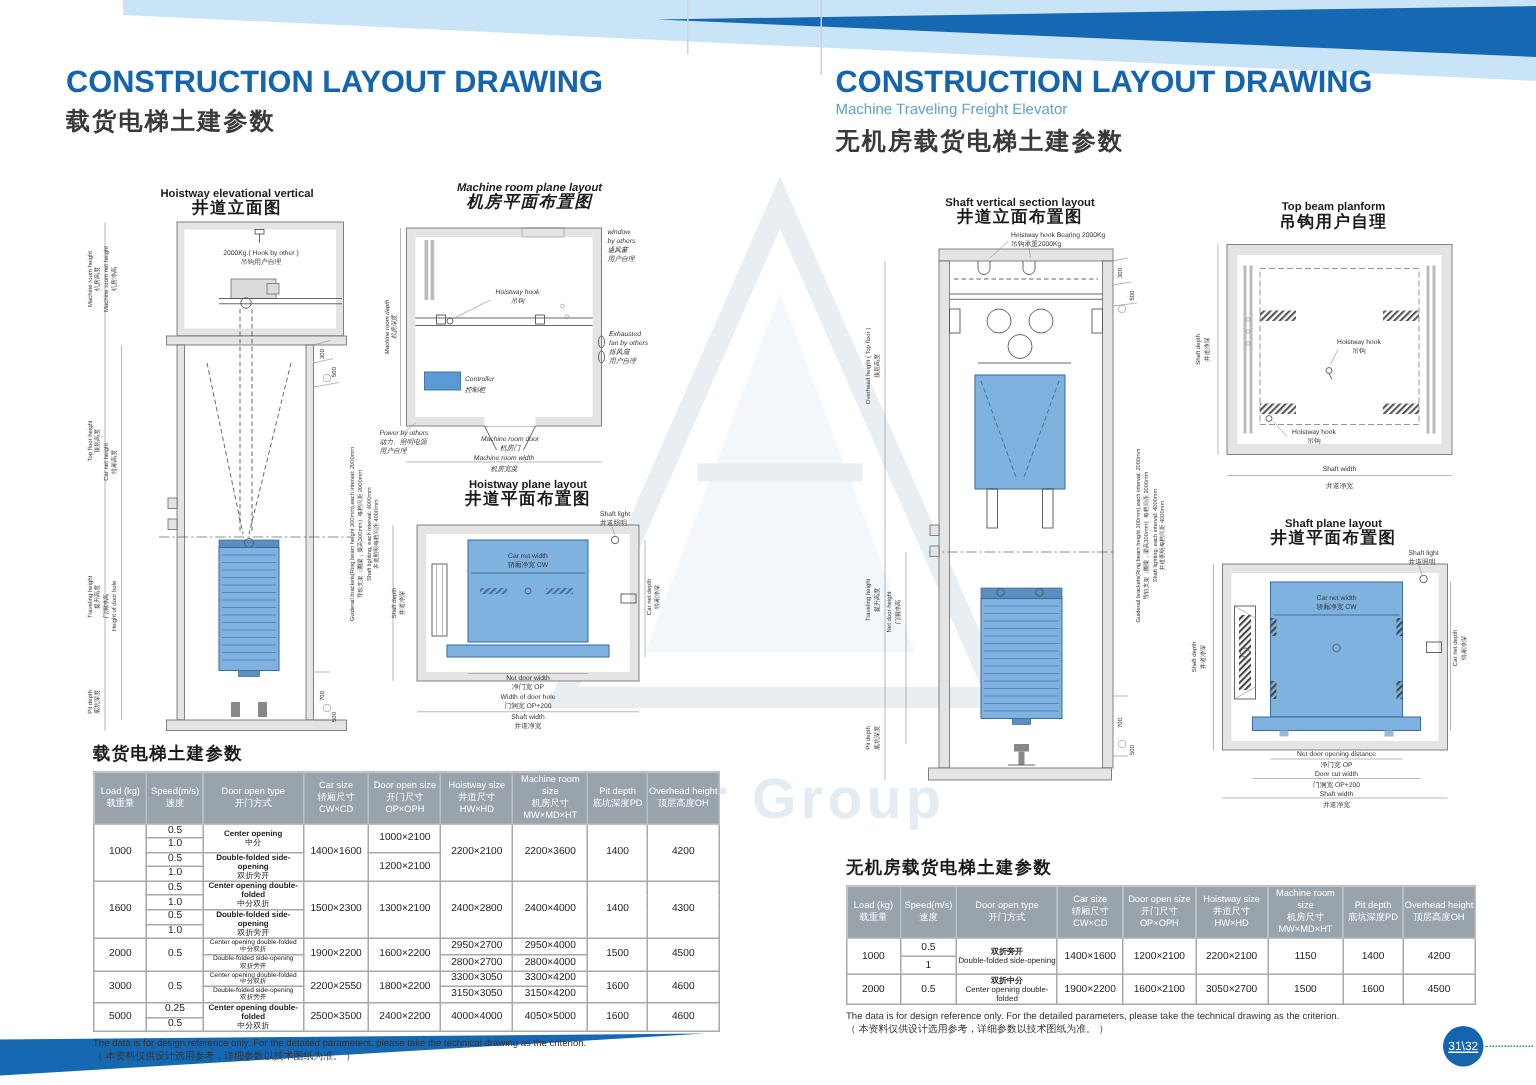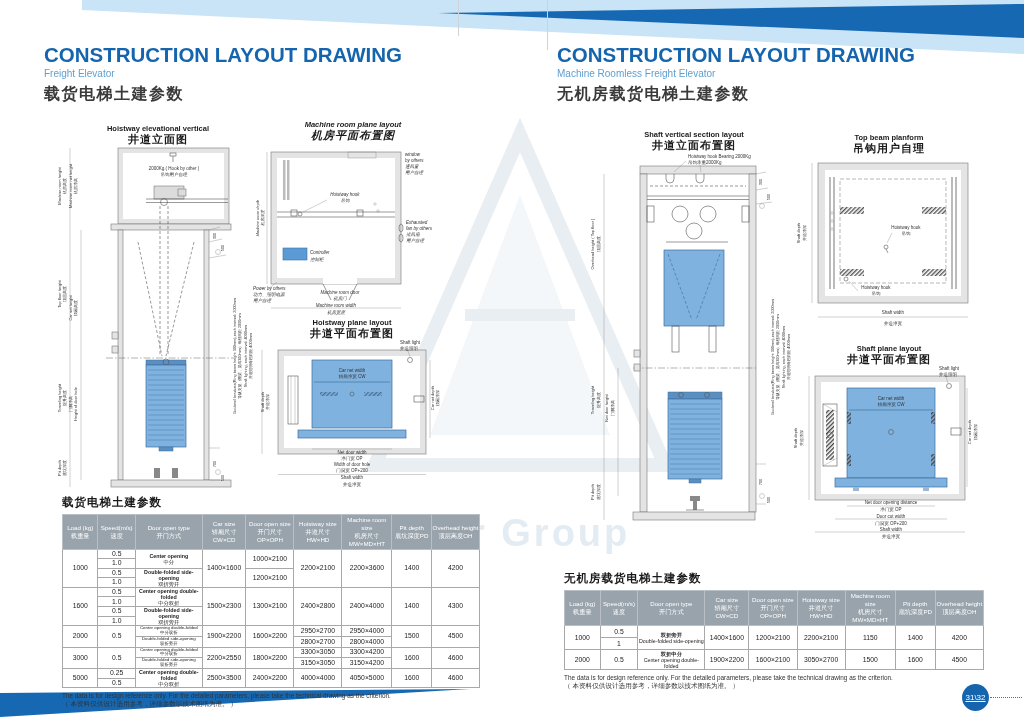--- a/index.html
+++ b/index.html
@@ -58,21 +58,20 @@
 
 <svg class="abs wm" style="left:365px;top:135px;" width="310" height="350">
   <polygon points="155,0 300,330 10,330" fill="none" stroke="#e9eef3" stroke-width="14"></polygon>
   <polygon points="155,60 245,300 65,300" fill="#f3f7fa"></polygon>
   <line x1="100" y1="180" x2="210" y2="180" stroke="#e9eef3" stroke-width="12"></line>
 </svg>
 <div class="abs wm wmtext" style="left:318px;top:512px;">elevator Group</div>
 
 <div class="abs z1" style="left:44px;top:44px;width:430px;">
   <div class="pgtitle">CONSTRUCTION LAYOUT DRAWING</div>
-  <div class="sub-en">Freight Elevator</div>
   <div class="sub-cn">载货电梯土建参数</div>
 </div>
 
 <div class="abs z1" style="left:56px;top:124px;width:204px;">
   <div class="dwg-title-en">Hoistway elevational vertical</div>
   <div class="dwg-title-cn">井道立面图</div>
   <svg width="204" height="346" viewBox="0 0 204 346">
     <rect x="62" y="2" width="111" height="76" class="wl"></rect>
     <rect x="67" y="7" width="101" height="66" class="inw"></rect>
     <rect x="114" y="7" width="6" height="3" class="ln" fill="#999"></rect>
@@ -422,25 +421,25 @@
           <td>0.5</td>
         </tr>
     </tbody>
   </table>
   <div class="note-en">The data is for design reference only.  For the detailed parameters, please take the technical drawing as the criterion.</div>
   <div class="note-cn">（ 本资料仅供设计选用参考，详细参数以技术图纸为准。 ）</div>
 </div>
 
 <div class="abs z1" style="left:557px;top:44px;width:430px;">
   <div class="pgtitle">CONSTRUCTION LAYOUT DRAWING</div>
-  <div class="sub-en">Machine Roomless Freight Elevator</div>
+  <div class="sub-en">Machine Traveling Freight Elevator</div>
   <div class="sub-cn">无机房载货电梯土建参数</div>
 </div>
 
-<div class="abs z1" style="left:588px;top:130px;width:212px;">
+<div class="abs z1" style="left:574px;top:130px;width:212px;">
   <div class="dwg-title-en">Shaft vertical section layout</div>
   <div class="dwg-title-cn">井道立面布置图</div>
   <svg width="212" height="404" viewBox="0 0 212 404">
     <rect x="52" y="14" width="116" height="8" class="wl"></rect>
     <path d="M78,22 v5 a4 4 0 0 0 8 0 v-5" class="ln"></path>
     <path d="M108,22 v5 a4 4 0 0 0 8 0 v-5" class="ln"></path>
     <line x1="98" y1="9" x2="86" y2="20" class="lnt"></line>
     <line x1="112" y1="13" x2="113" y2="20" class="lnt"></line>
     <text x="100" y="6" class="t">Hoistway hook Bearing 2000Kg</text>
     <text x="100" y="12" class="t">吊钩承重2000Kg</text>

